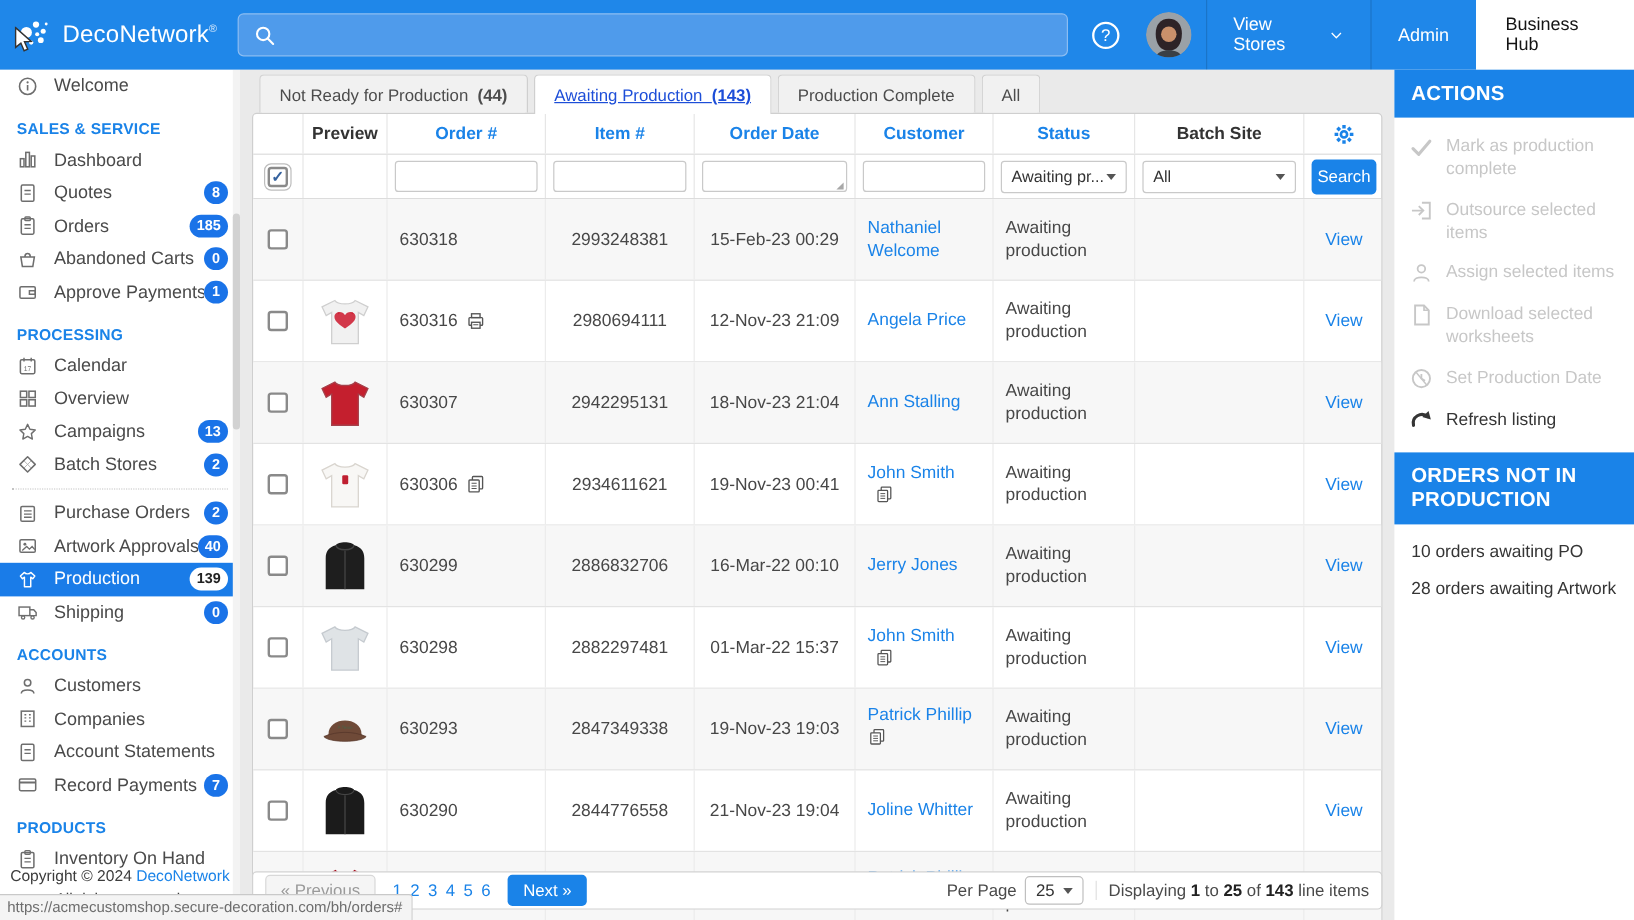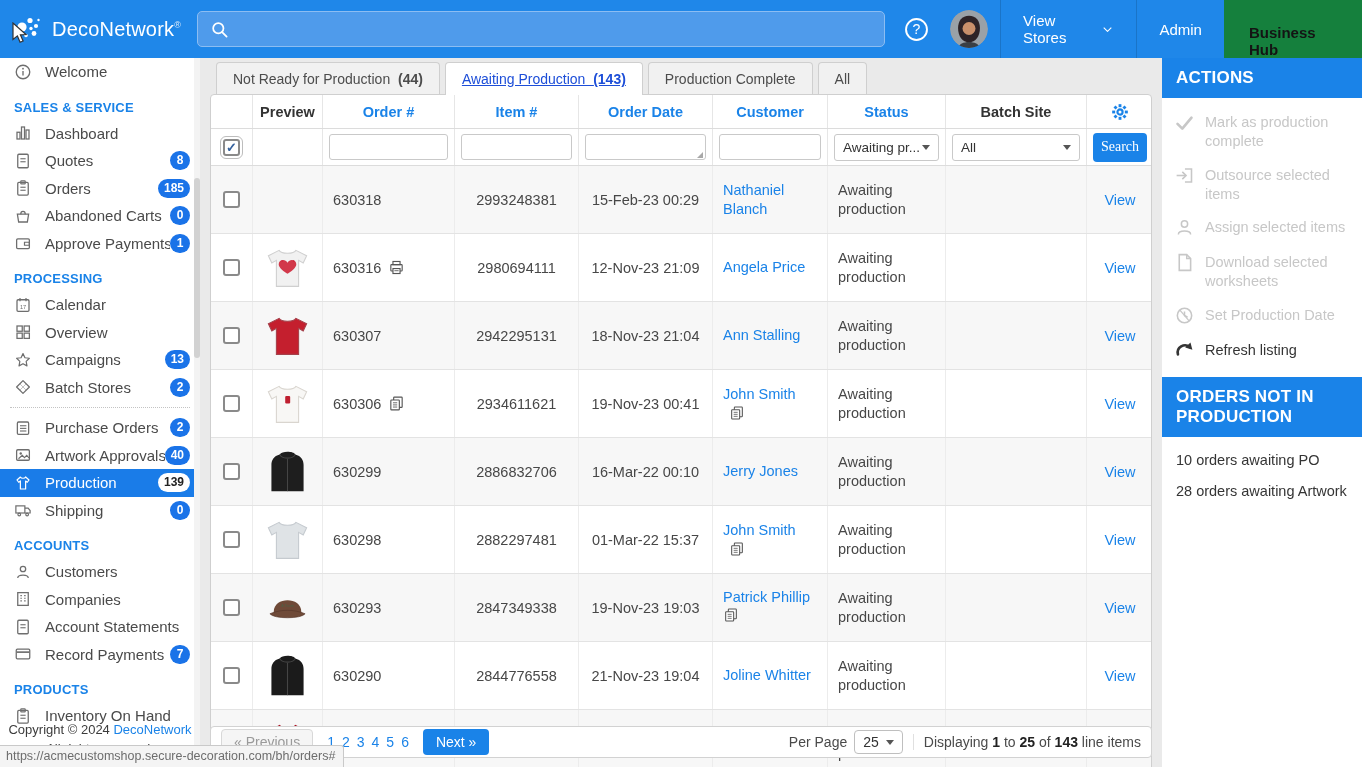--- a/index.html
+++ b/index.html
@@ -16,21 +16,21 @@
   .searchwrap { display:flex; align-items:center; margin:11px 0 11px 6px; width:722px; background:#4f9beb; border:1px solid #8cbdf2; border-radius:5px; padding:0 12px; }
   .searchwrap svg { width:19px; height:19px; flex:none; }
   .searchwrap input { flex:1; background:transparent; border:none; outline:none; color:#fff; font-size:15px; margin-left:10px; font-family:"Liberation Sans", sans-serif; }
   .searchwrap input::placeholder { color:#eaf3fd; opacity:.95; }
   .top-right { display:flex; align-items:stretch; margin-left:auto; }
   .help-btn { display:flex; align-items:center; padding:0 18px; cursor:pointer; }
   .avatar-btn { display:flex; align-items:center; padding:0 12px 0 2px; }
   .avatar-btn svg { width:38px; height:38px; border-radius:50%; }
   .top-link { display:flex; align-items:center; color:#fff; font-size:15px; padding:0 22px; border-left:1px solid rgba(0,0,0,.14); cursor:pointer; }
   .top-link .chev { margin-left:9px; }
-  .hub { background:#15803d; color:#141414; font-size:15px; font-weight:700; display:flex; align-items:flex-end; padding:0 25px; }
+  .hub { background:#ffffff; color:#141414; font-size:15px; font-weight:400; display:flex; align-items:center; padding:0 25px; }
 
   
   .sidebar { position:absolute; top:58px; left:0; width:200px; bottom:0; background:#fff; z-index:10; }
   .side-scroll { position:absolute; top:0; right:0; width:6px; bottom:0; background:#f3f3f3; }
   .side-thumb { position:absolute; top:120px; right:0; width:6px; height:180px; background:#d2d2d2; border-radius:3px; }
   .side-head { color:#1a83e8; font-size:13px; font-weight:700; letter-spacing:.2px; padding:14px 14px 5px 14px; }
   .side-item { display:flex; align-items:center; padding:4px 10px 4px 14px; height:27.5px; color:#4a4a4a; font-size:15px; cursor:pointer; }
   .side-item .si { width:18px; height:18px; flex:none; color:#6e6e6e; margin-right:13px; }
   .side-item .lbl { flex:1; white-space:nowrap; overflow:hidden; }
   .side-item.sel { background:#1a7ce8; color:#fff; }
@@ -55,21 +55,21 @@
   .hrow .th:last-child { border-right:none; }
   .hrow .th.sort { color:#1a83e8; cursor:pointer; }
   .gear-th svg { width:20px; height:20px; color:#1a83e8; cursor:pointer; }
   .frow { border-bottom:1px solid #dcdcdc; }
   .frow .fc { display:flex; align-items:center; justify-content:center; height:36px; border-right:1px solid #e6e6e6; padding:0 6px; position:relative; }
   .frow .fc:last-child { border-right:none; }
   .finput { width:100%; height:26px; border:1px solid #c9c9c9; border-radius:3px; background:#fff; outline:none; padding:0 6px; font-family:"Liberation Sans",sans-serif; font-size:13px; }
   .fc .grab { position:absolute; right:9px; bottom:7px; width:0; height:0; border-left:6px solid transparent; border-bottom:6px solid #a8a8a8; }
   .fselect { width:100%; height:27px; border:1px solid #c9c9c9; border-radius:3px; background:#fff; display:flex; align-items:center; font-size:13.5px; color:#333; padding:0 8px; cursor:pointer; }
   .fselect .caret { margin-left:auto; width:0; height:0; border-left:4.5px solid transparent; border-right:4.5px solid transparent; border-top:5px solid #555; }
-  .searchbtn { background:#1a83e8; color:#fff; border:none; border-radius:4px; width:56px; height:29px; font-size:14px; cursor:pointer; font-family:Liberation Serif, serif; }
+  .searchbtn { background:#1a83e8; color:#fff; border:none; border-radius:4px; width:56px; height:29px; font-size:14px; cursor:pointer; font-family:Liberation Sans, sans-serif; }
 
   .cb { width:17px; height:17px; border:2px solid #8a8a8a; border-radius:3px; background:#fff; display:flex; align-items:center; justify-content:center; font-size:13px; font-weight:700; color:#35629e; cursor:pointer; }
   .cb-ring { border:1px solid #bdbdbd; border-radius:6px; padding:2px; }
 
   .drow { border-bottom:1px solid #e3e3e3; }
   .rows .drow:nth-child(odd) { background:#f7f7f7; }
   .drow .td { display:flex; align-items:center; padding:0 10px; min-height:67px; font-size:14.5px; color:#474747; border-right:1px solid #ececec; }
   .drow .td:last-child { border-right:none; }
   .td.c-check, .td.c-prev, .td.c-item, .td.c-date, .td.c-view { justify-content:center; }
   .td.c-item, .td.c-date { }
@@ -527,21 +527,21 @@
             </div>
             <div class="td c-prev"></div>
             <div class="td">
               <span class="ordnum">
                 <span>630318</span>
               </span>
             </div>
             <div class="td c-item">2993248381</div>
             <div class="td c-date">15-Feb-23 00:29</div>
             <div class="td custcell">
-              <div><a class="cust">Nathaniel Blanch</a></div>
+              <div><a class="cust">Nathaniel Welcome</a></div>
             </div>
             <div class="td statuscell">Awaiting production</div>
             <div class="td"></div>
             <div class="td c-view">
               <a class="view">View</a>
             </div>
           </div>
           <div class="grid942 drow">
             <div class="td c-check">
               <span class="cb"></span>

